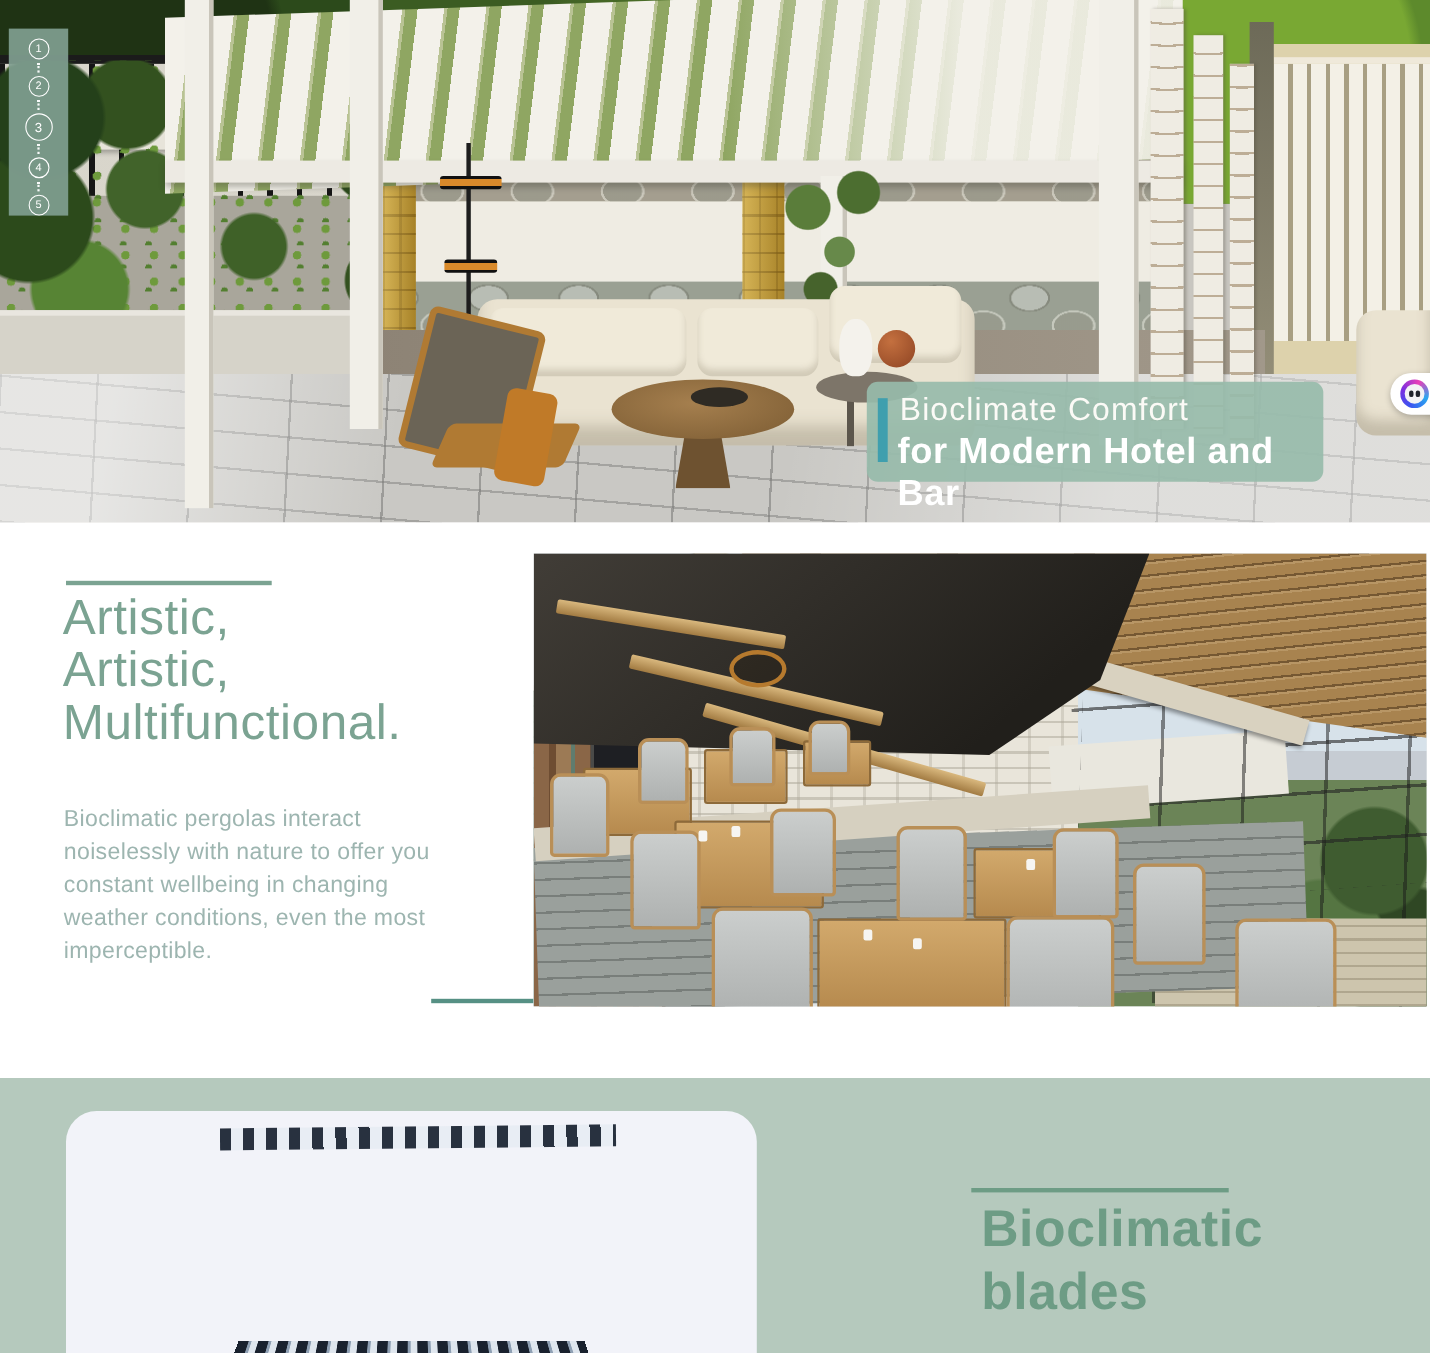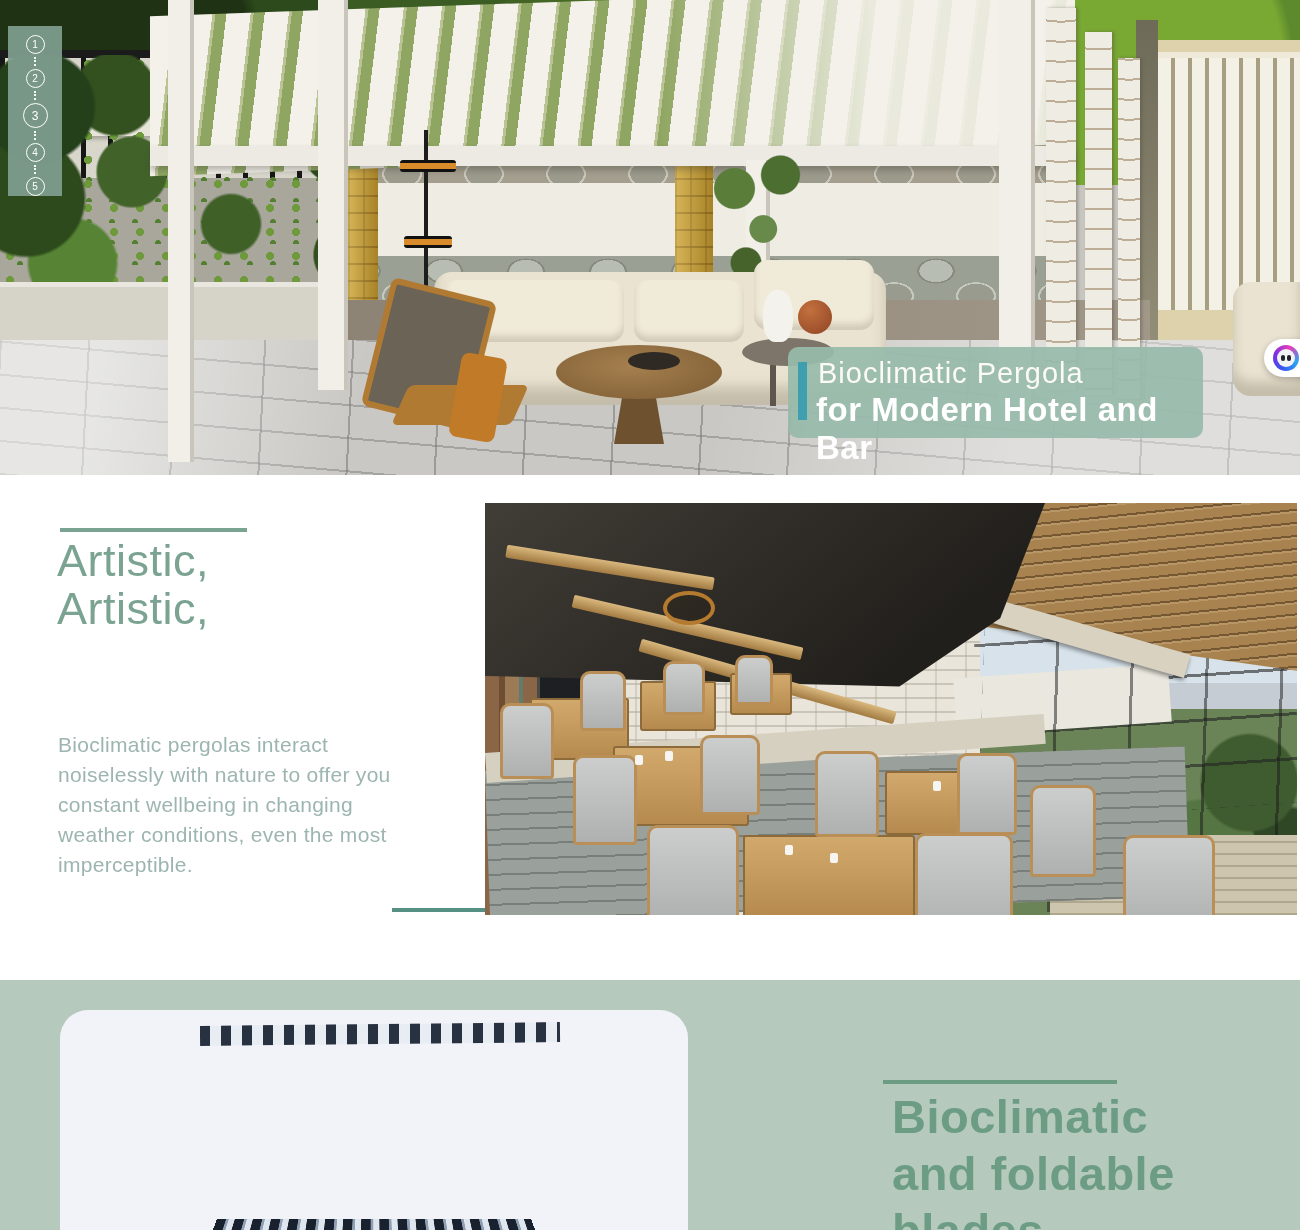--- a/index.html
+++ b/index.html
@@ -258,36 +258,37 @@
       <div class="nav-link"></div>
       <div class="nav-step active">3</div>
       <div class="nav-link"></div>
       <div class="nav-step">4</div>
       <div class="nav-link"></div>
       <div class="nav-step">5</div>
     </nav>
 
     <div class="abs hero-banner">
       <div class="hb-bar"></div>
-      <div class="hb-sub">Bioclimatic Pergola</div>
+      <div class="hb-sub">Bioclimate Comfort</div>
       <div class="hb-title">for Modern Hotel and Bar</div>
     </div>
 
     <div class="abs chat-pill">
       <div class="chat-icon">
         <div class="chat-face"></div>
       </div>
     </div>
   </section>
 
   <section class="about">
     <div class="abs about-rule"></div>
     <h2 class="abs about-heading" style="margin:0;">
       <span style="display:block;">Artistic,</span>
       <span style="display:block;">Artistic,</span>
+      <span style="display:block;">Multifunctional.</span>
     </h2>
     <p class="abs about-body" style="margin:0;">Bioclimatic pergolas interact noiselessly with nature to offer you constant wellbeing in changing weather conditions, even the most imperceptible.</p>
     <div class="abs about-underline"></div>
 
     <div class="abs about-img">
       <div class="abs r-brick"></div>
       <div class="abs r-rustic"></div>
       <div class="abs r-tv"></div>
       <div class="abs r-view"></div>
       <div class="abs r-rail"></div>
@@ -333,18 +334,17 @@
   </section>
 
   <section class="features">
     <div class="abs louver-card">
       <div class="louver-topframe"></div>
       <div class="louver-fan"></div>
     </div>
     <div class="abs features-rule"></div>
     <h2 class="abs features-heading" style="margin:0;">
       <span style="display:block;">Bioclimatic</span>
-      <span style="display:block;">and foldable</span>
       <span style="display:block;">blades</span>
     </h2>
   </section>
 
 </div>
 
 </body></html>

